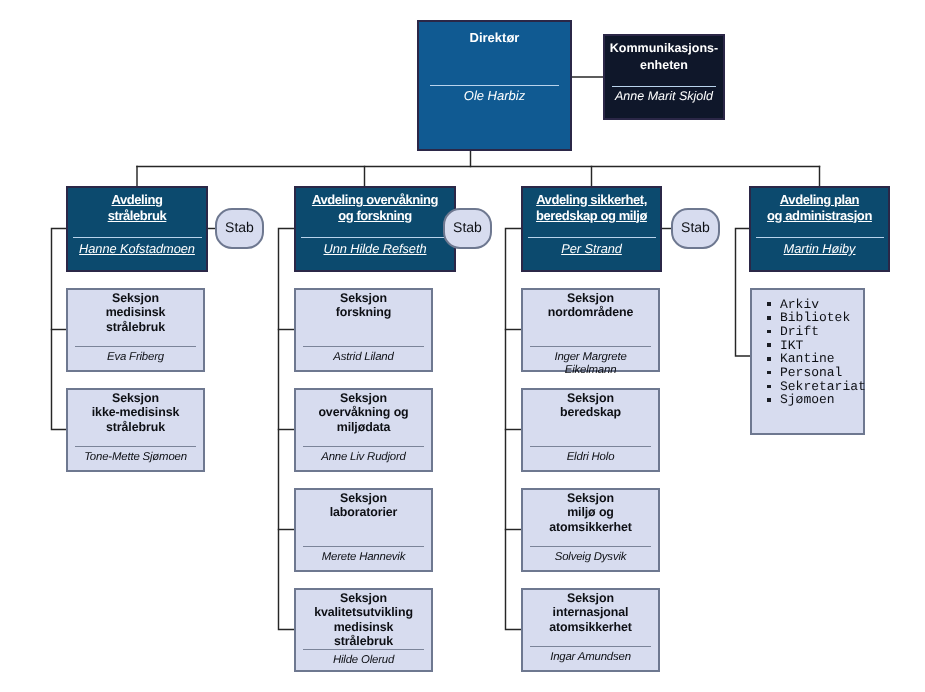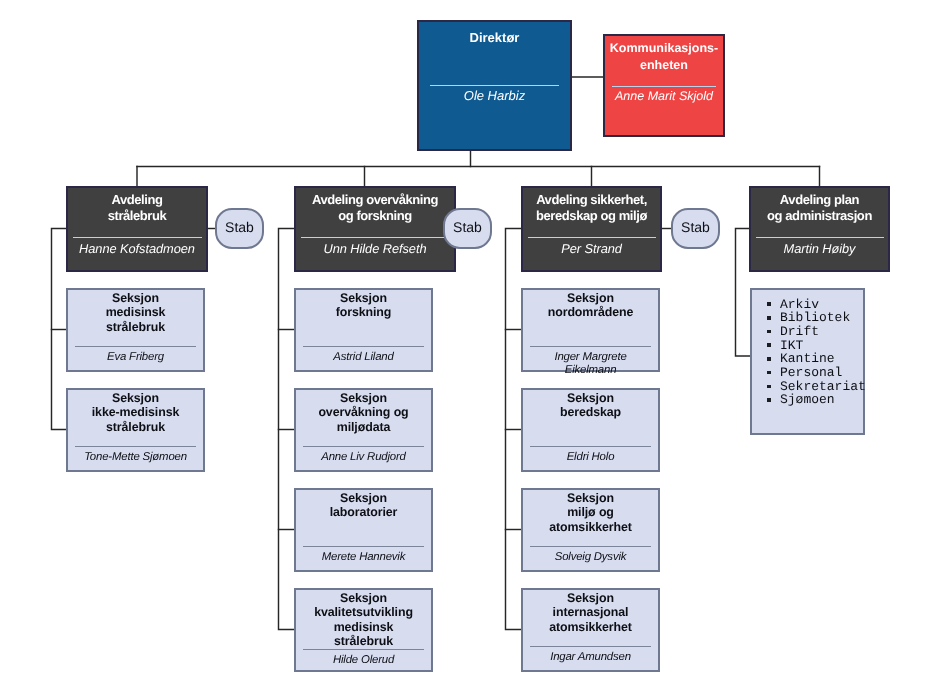--- a/index.html
+++ b/index.html
@@ -18,26 +18,26 @@
 
   
   .dark{background:#105a92;border:2px solid #2b2747;color:#ffffff;}
   .dark .rule{background:#b9d3ec;}
 
   #root-box{left:393px;top:20px;width:155px;height:131px;margin-left:24px;}
   #root-box .ttl{font-size:13px;line-height:16px;padding-top:8px;min-height:55px;}
   #root-box .rule{margin:0 11px;}
   #root-box .nm{font-size:13px;line-height:16px;padding-top:2px;}
 
-  #komm-box{left:603px;top:34px;width:122px;height:103px;background:#ef4444;}
+  #komm-box{left:603px;top:34px;width:122px;height:86px;background:#0f172a;}
   #komm-box .ttl{font-size:12.5px;line-height:16.5px;padding-top:4px;min-height:46px;}
   #komm-box .rule{margin:0 7px;}
   #komm-box .nm{font-size:12.5px;line-height:16px;padding-top:1px;}
 
-  .dep{height:86px;top:186px;background:#404040;}
+  .dep{height:86px;top:186px;background:#0c4a6e;text-decoration:underline;}
   .dep .ttl{font-size:13px;line-height:15.5px;padding-top:4px;min-height:45px;letter-spacing:-0.42px;}
   .dep .rule{margin:0 4.5px;}
   .dep .nm{font-size:12.8px;line-height:15px;padding-top:3px;letter-spacing:-0.05px;}
 
   
   .light{background:#d7dcef;border:2px solid #6e7890;color:#0d0f14;}
   .light .rule{background:#7b8499;}
 
   .sec{width:139px;height:84px;}
   .sec .ttl{font-size:12.4px;line-height:14.4px;padding-top:1px;min-height:55px;letter-spacing:-0.1px;}

